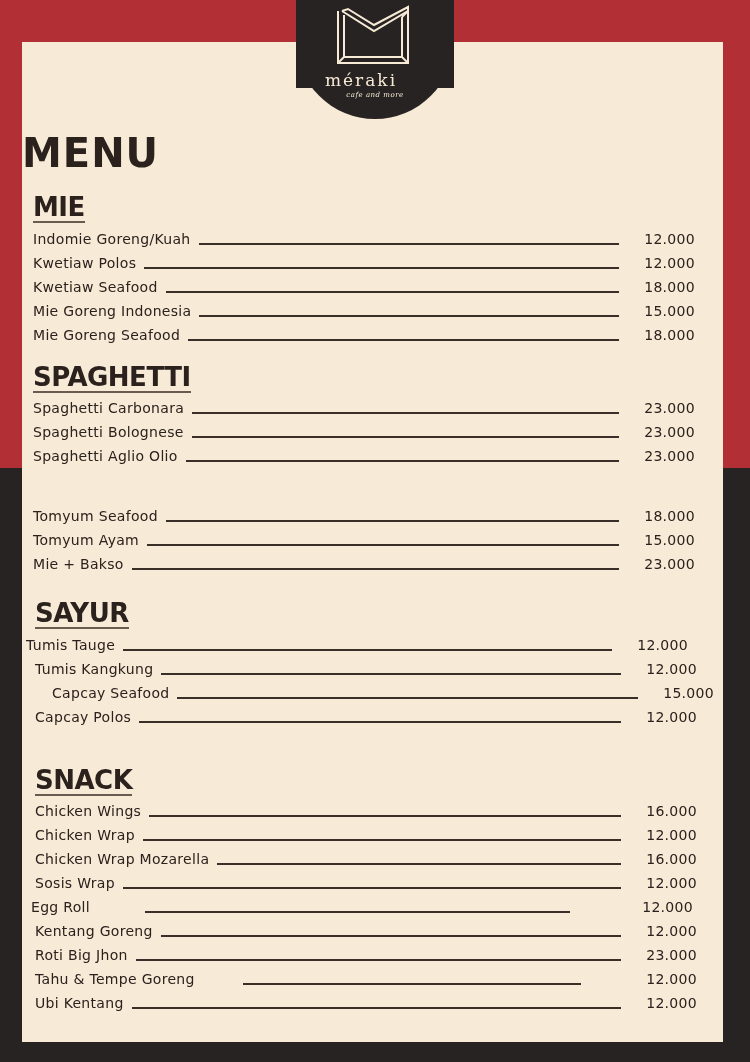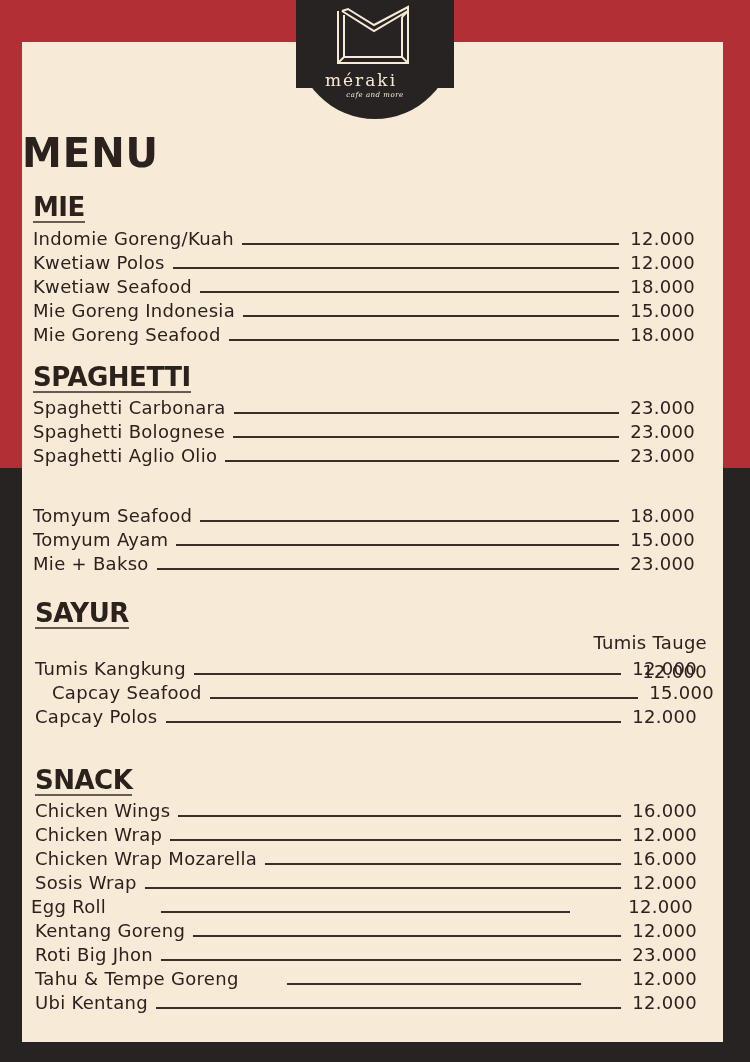--- a/index.html
+++ b/index.html
@@ -45,21 +45,21 @@
   }
   .section-title {
     position: absolute; left: 33px;
     font-family: "DejaVu Sans", sans-serif; font-weight: bold; font-size: 26px;
     color: #2b211d; line-height: 26px; letter-spacing: -0.5px;
     padding-bottom: 1px; border-bottom: 2px solid #6a5a50;
   }
   .row {
     position: absolute; left: 33px; width: 662px; height: 24px;
     display: flex; align-items: flex-end;
-    font-family: "DejaVu Sans", sans-serif; font-size: 18px; color: #2b211d;
+    font-family: "DejaVu Sans", sans-serif; font-size: 14px; color: #2b211d;
     line-height: 22px; letter-spacing: 0.3px;
   }
   .row .name { white-space: nowrap; flex: 0 0 auto; }
   .row .leader {
     flex: 1 1 auto; border-bottom: 2px solid #3a2f28; margin: 0 2px 5px 8px; height: 0;
   }
   .row .price { flex: 0 0 74px; text-align: right; white-space: nowrap; }
 </style>
 </head>
 <body>
@@ -140,21 +140,21 @@
     <span class="leader"></span>
     <span class="price">15.000</span>
   </div>
 <div class="row" style="top:551px;">
     <span class="name">Mie + Bakso</span>
     <span class="leader"></span>
     <span class="price">23.000</span>
   </div>
 
 <div class="section-title" style="top:600px; left:35px;">SAYUR</div>
-<div class="row" style="top:632px; left:45px;flex-direction:column;">
+<div class="row" style="top:632px; left:26px;">
     <span class="name">Tumis Tauge</span>
     <span class="leader"></span>
     <span class="price">12.000</span>
   </div>
 <div class="row" style="top:656px; left:35px;">
     <span class="name">Tumis Kangkung</span>
     <span class="leader"></span>
     <span class="price">12.000</span>
   </div>
 <div class="row" style="top:680px; left:52px;">

